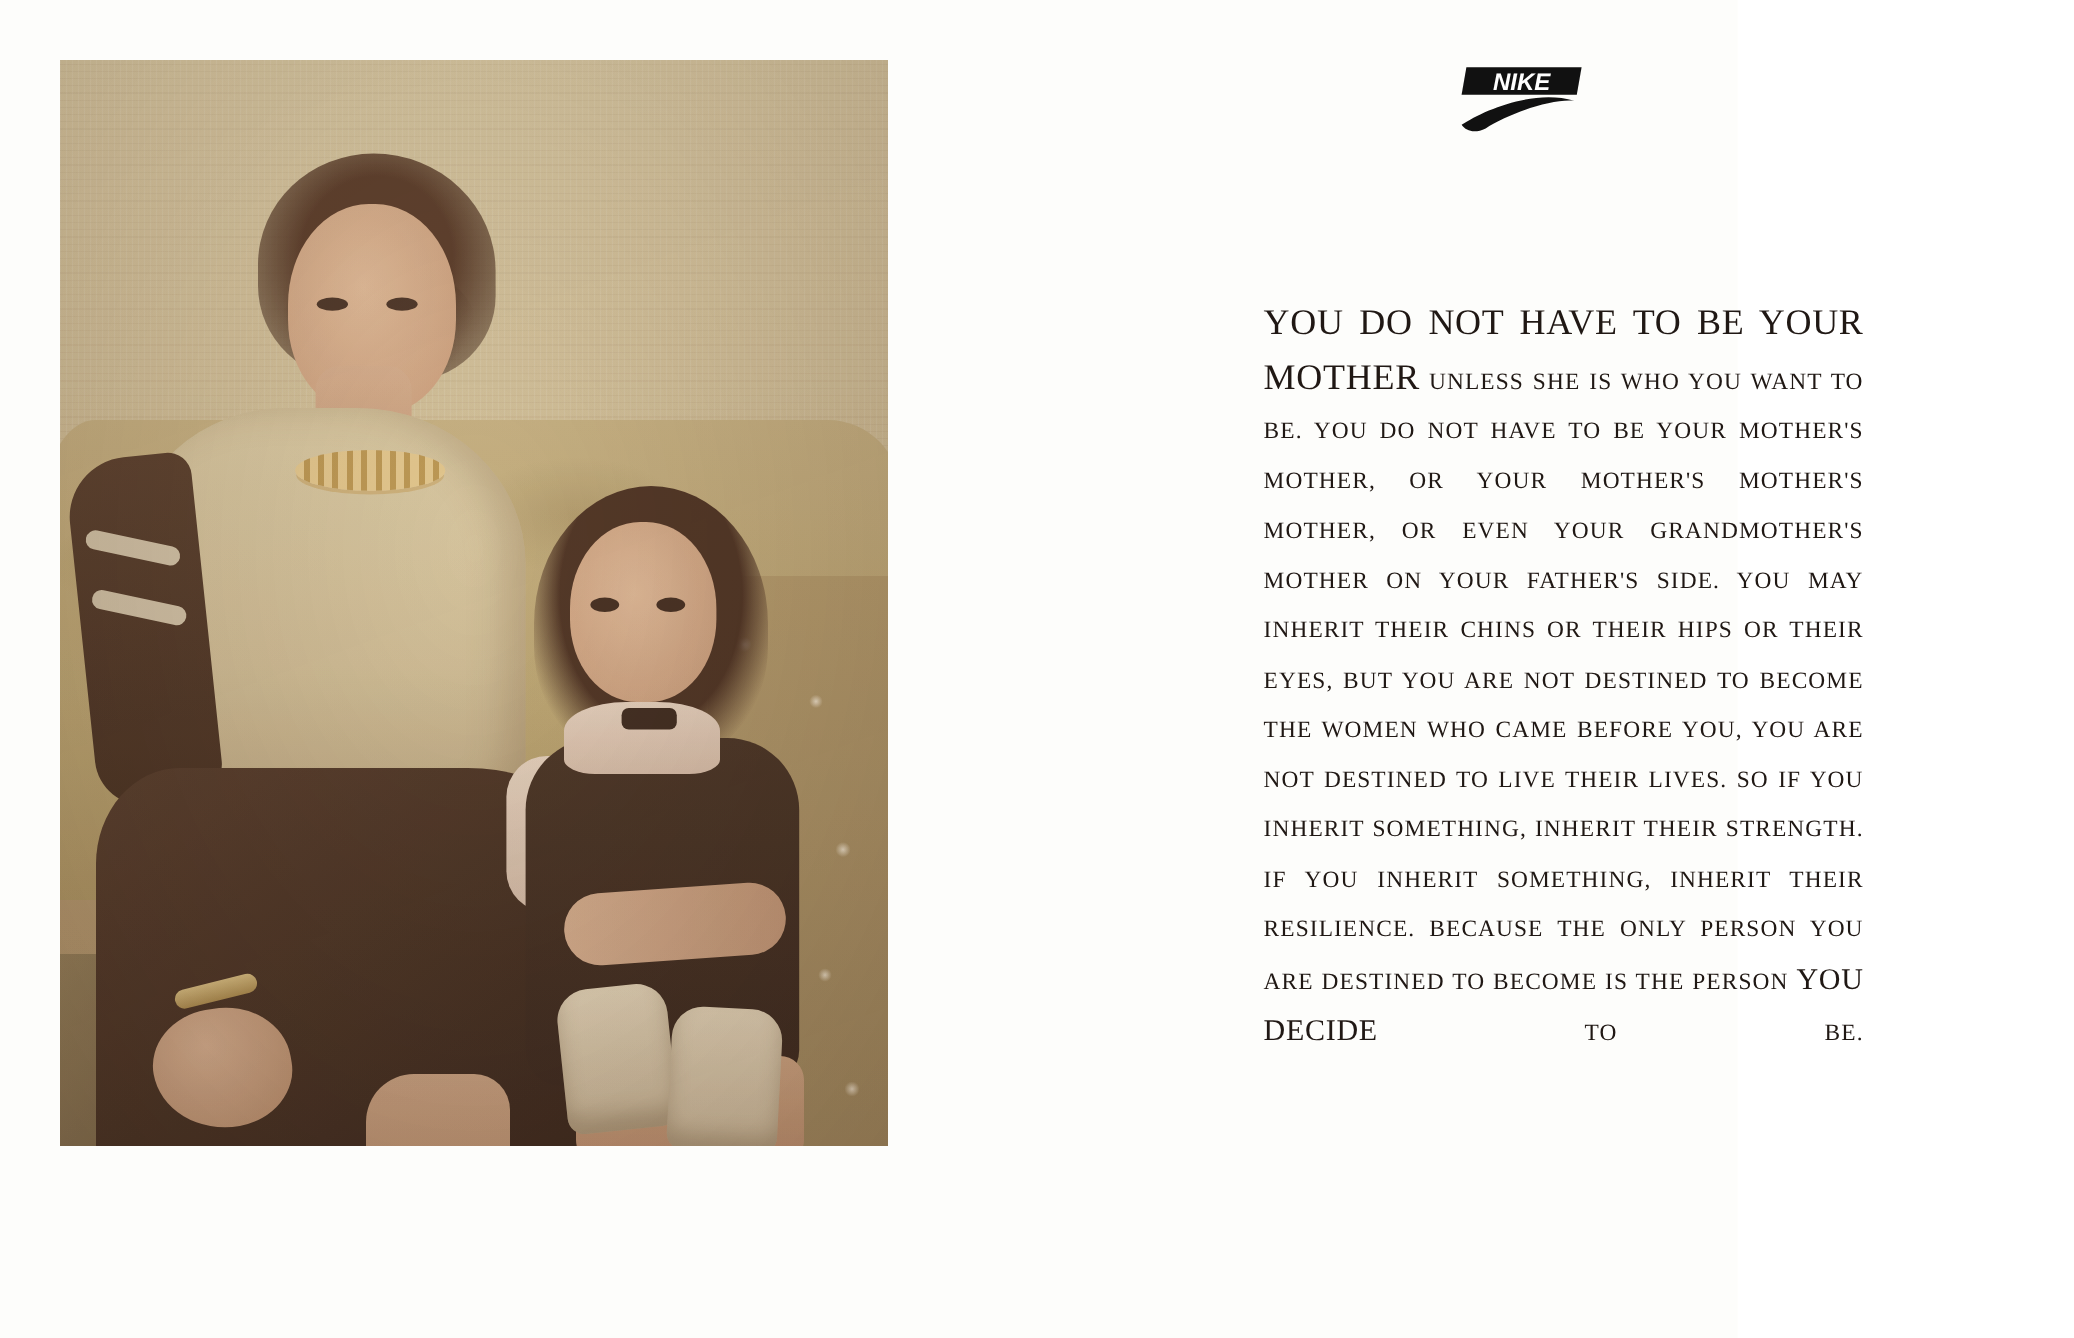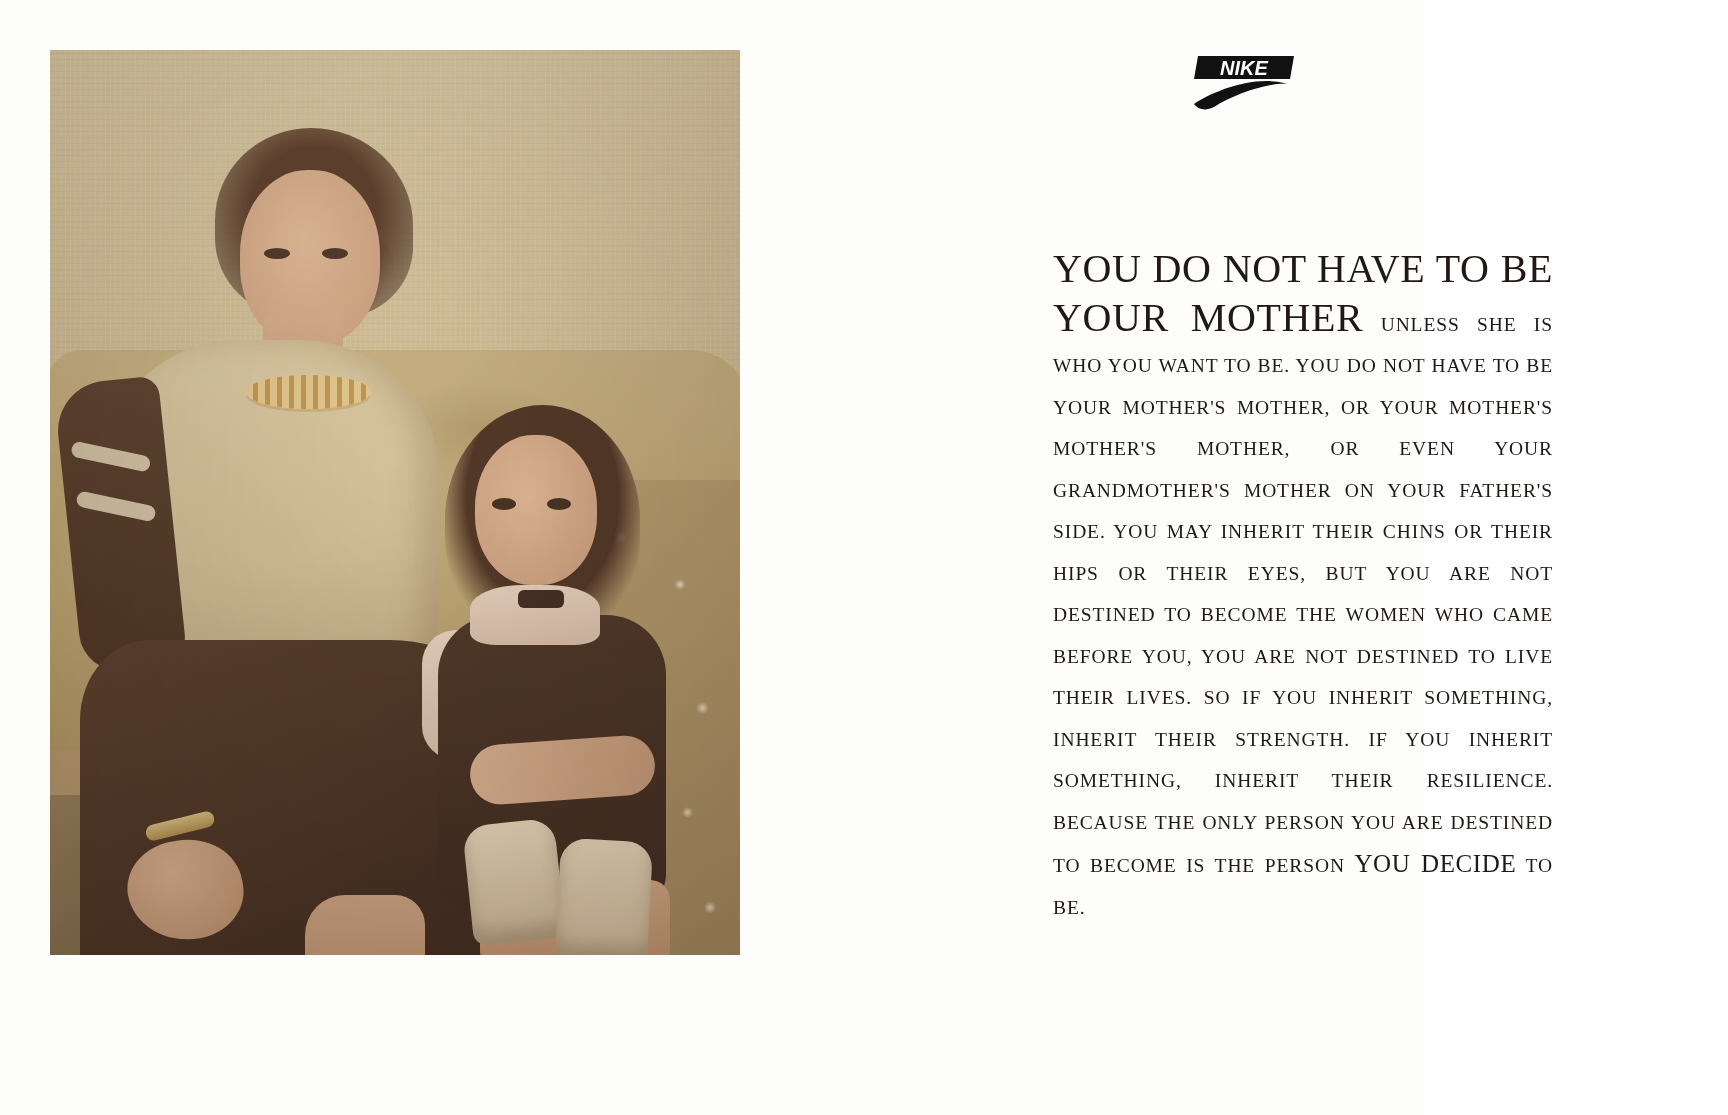--- a/index.html
+++ b/index.html
@@ -13,20 +13,21 @@
     font-family: "Liberation Serif", serif;
     overflow: hidden;
     position: relative;
   }
 
   .ad-page {
     position: relative;
     width: 1424px;
     height: 1115px;
     background: #fdfdfb;
+    padding-left: 24px;
   }
 
   
   .photo-frame {
     position: absolute;
     left: 50px;
     top: 50px;
     width: 690px;
     height: 905px;
     overflow: hidden;
@@ -288,21 +289,21 @@
     margin: 0;
     text-align: justify;
     text-align-last: justify;
     font-size: 19.5px;
     line-height: 41.5px;
     letter-spacing: 0.9px;
     font-variant: small-caps;
     font-family: "Liberation Serif", serif;
   }
   .lead {
-    font-size: 40px;
+    font-size: 30px;
     letter-spacing: 0.6px;
     font-variant: normal;
     text-transform: uppercase;
   }
   .end-big {
     font-size: 25px;
     letter-spacing: 0.6px;
     font-variant: normal;
     text-transform: uppercase;
   }

